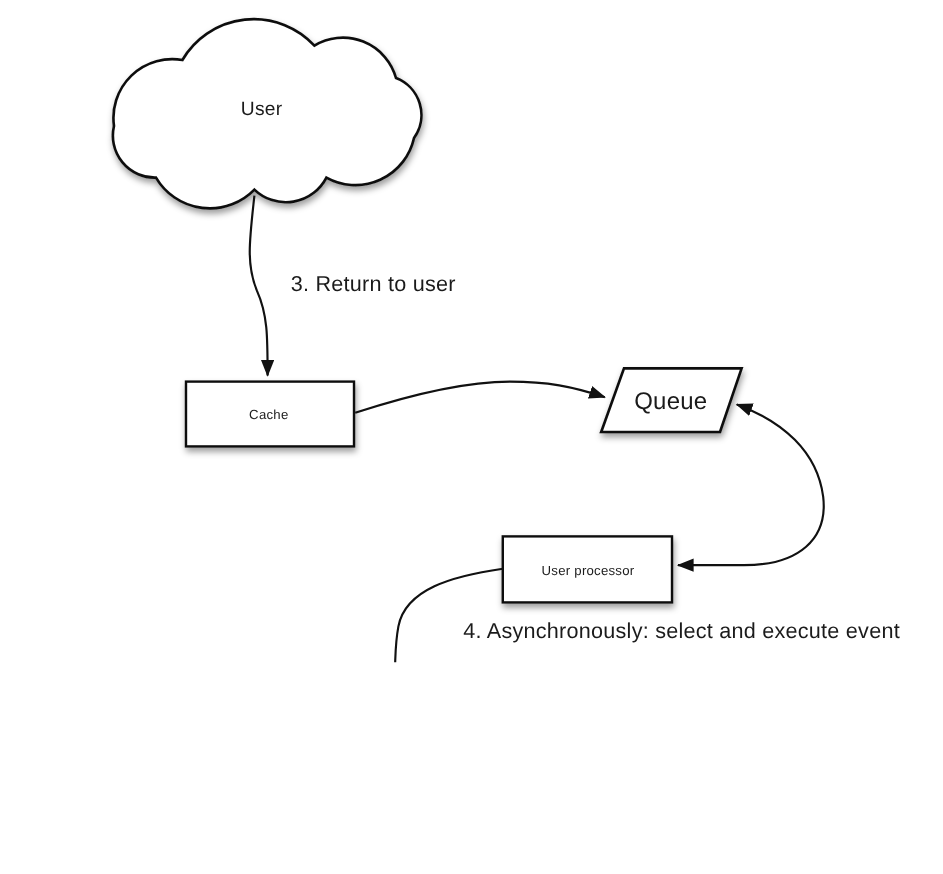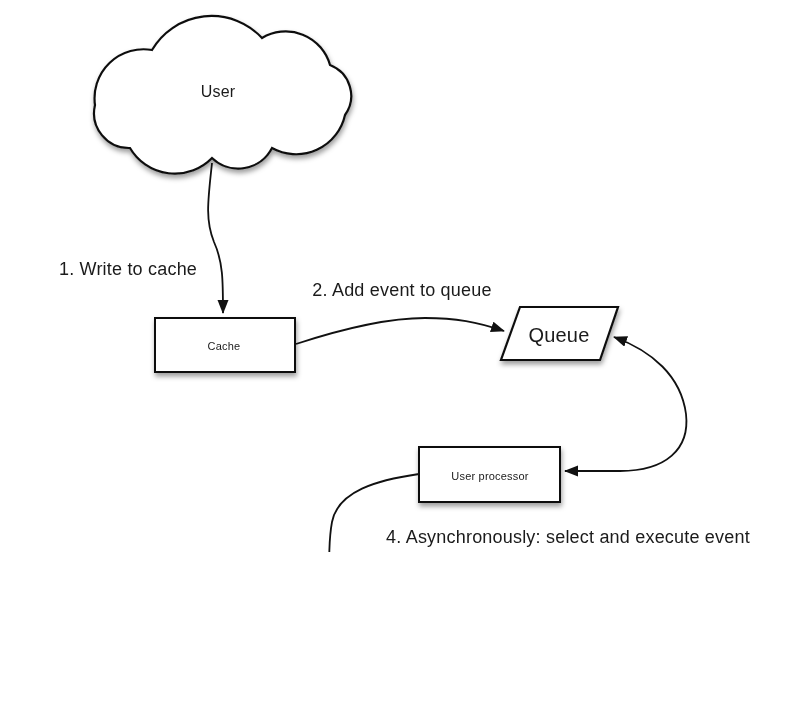--- a/index.html
+++ b/index.html
@@ -47,21 +47,21 @@
   .step-label { font-size: 18px; }
   
   .pos-user  { left: 218px; top:  92px; }
   .pos-cache { left: 224px; top: 346px; }
   .pos-queue { left: 559px; top: 335px; }
   .pos-ep    { left: 490px; top: 476px; }
   .pos-db    { left: 329px; top: 656px; text-decoration: underline; }
   .pos-step1 { left: 128px; top: 269px; }
   .pos-step2 { left: 402px; top: 290px; }
   .pos-step3 { left: 311px; top: 237px; }
-  .pos-step4 { left: 568px; top: 537px; }
+  .pos-step4 { left: 568px; top: 526px; }
 </style>
 </head>
 <body>
 
 <div class="stage">
 
   <svg width="786" height="728" viewBox="0 0 786 728">
     <defs>
       <filter id="soft-shadow" x="-30%" y="-30%" width="160%" height="170%">
         <feDropShadow dx="1" dy="3.5" stdDeviation="2.5" flood-color="#000000" flood-opacity="0.38"></feDropShadow>
@@ -101,20 +101,19 @@
   <div class="label node-label user pos-user">User</div>
 
   <div class="label node-label pos-cache">Cache</div>
 
   <div class="label node-label queue pos-queue">Queue</div>
 
   <div class="label node-label pos-ep">User processor</div>
 
   <div class="label node-label pos-db">DB</div>
 
-  <div class="label step-label pos-step1">1. Write to cache</div>
 
-  <div class="label step-label pos-step2">2. Add event to queue</div>
 
+  <div class="label step-label pos-step3">3. Return to user</div>
 
   <div class="label step-label pos-step4">4. Asynchronously: select and execute event</div>
 
 </div>
 
 </body></html>

